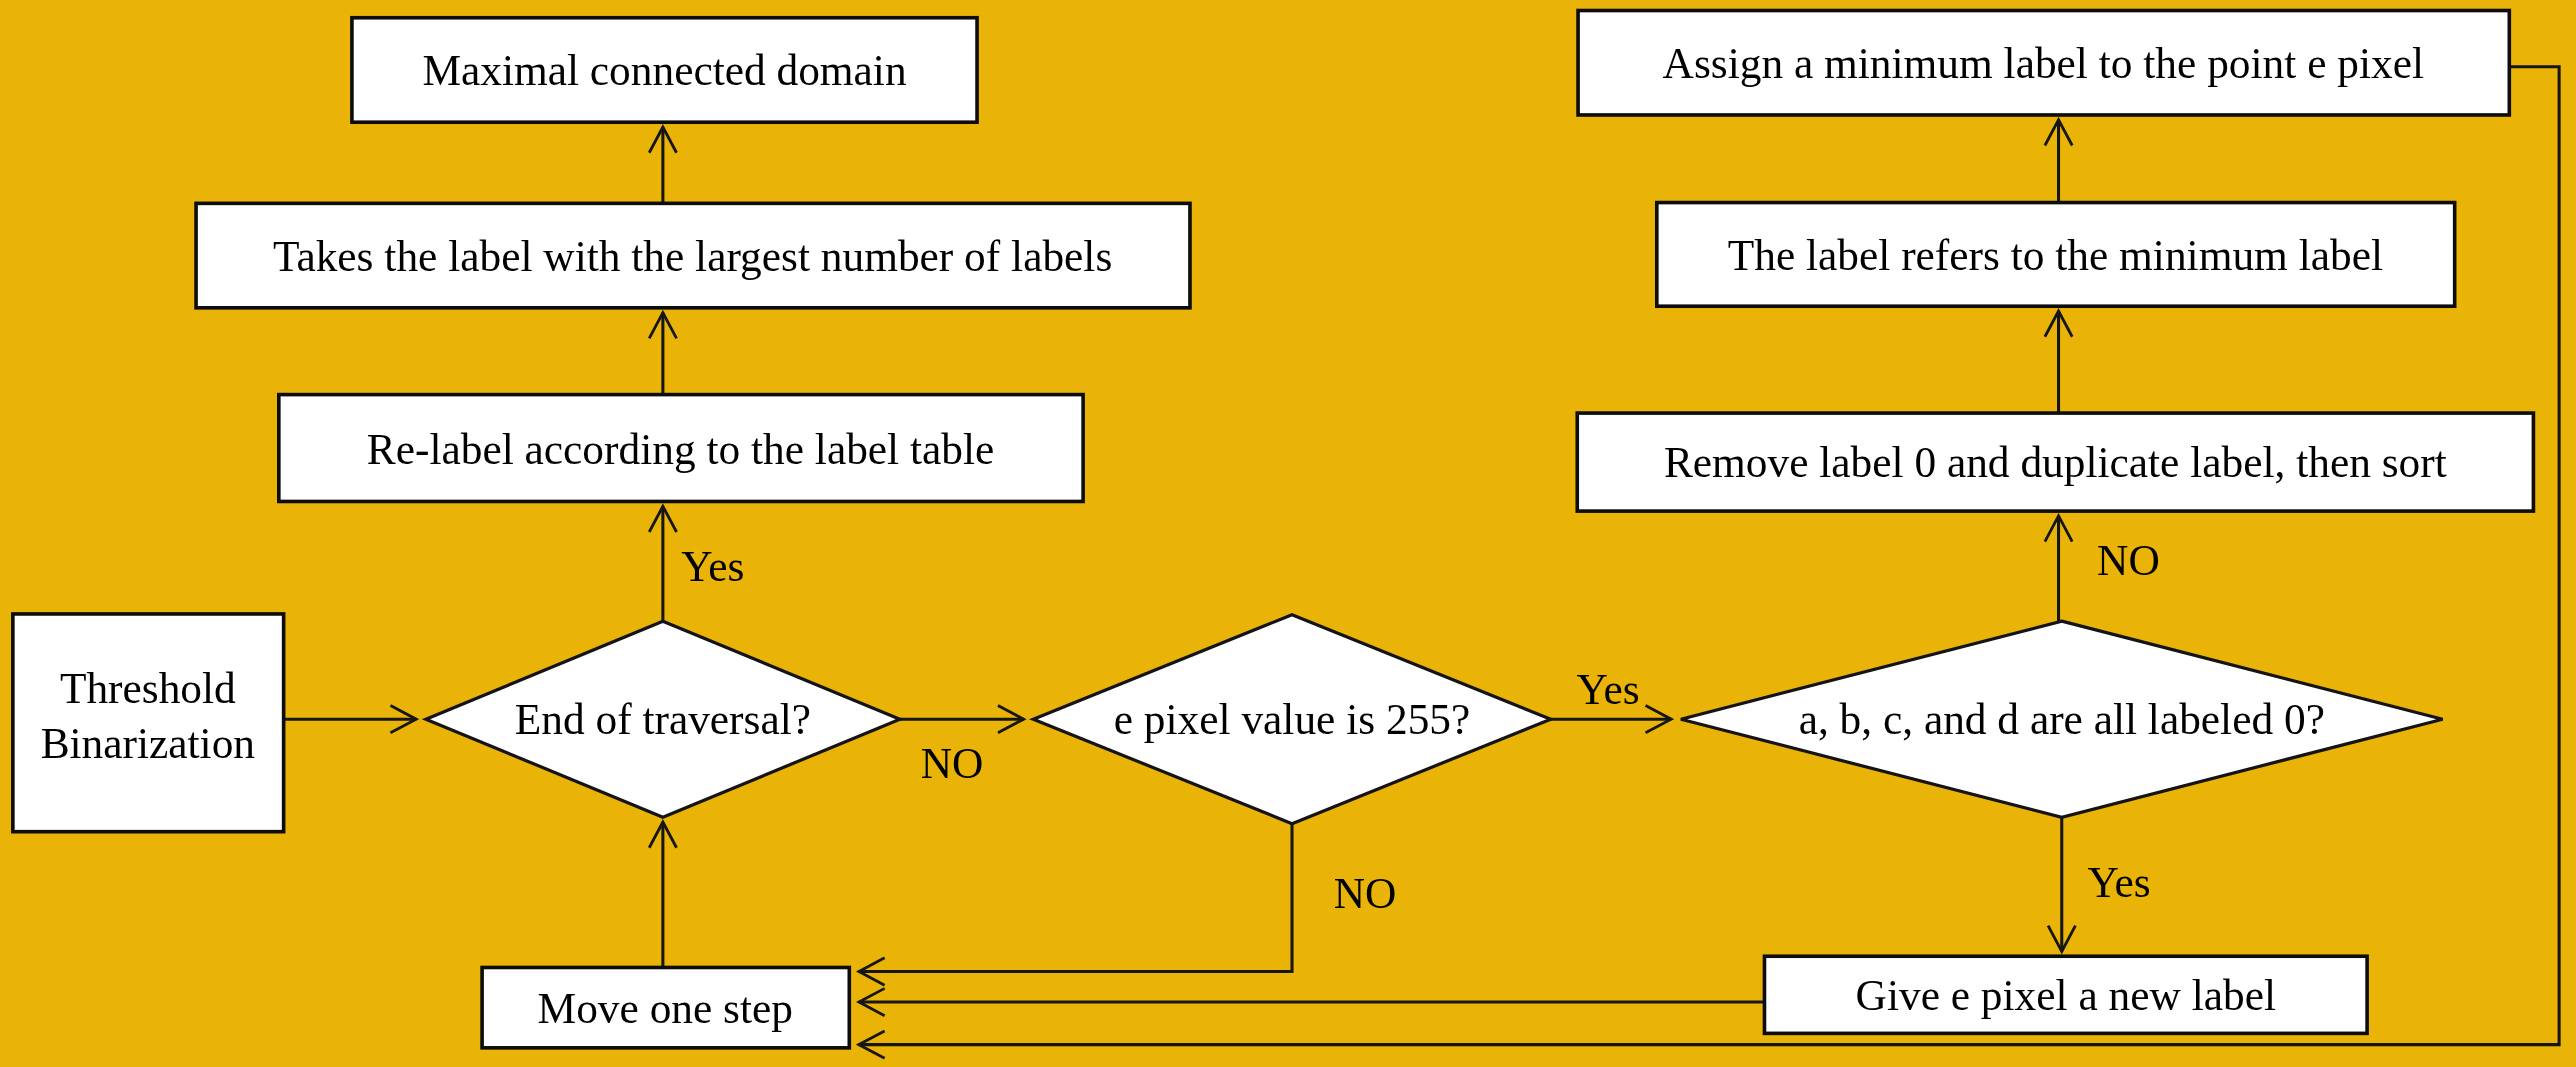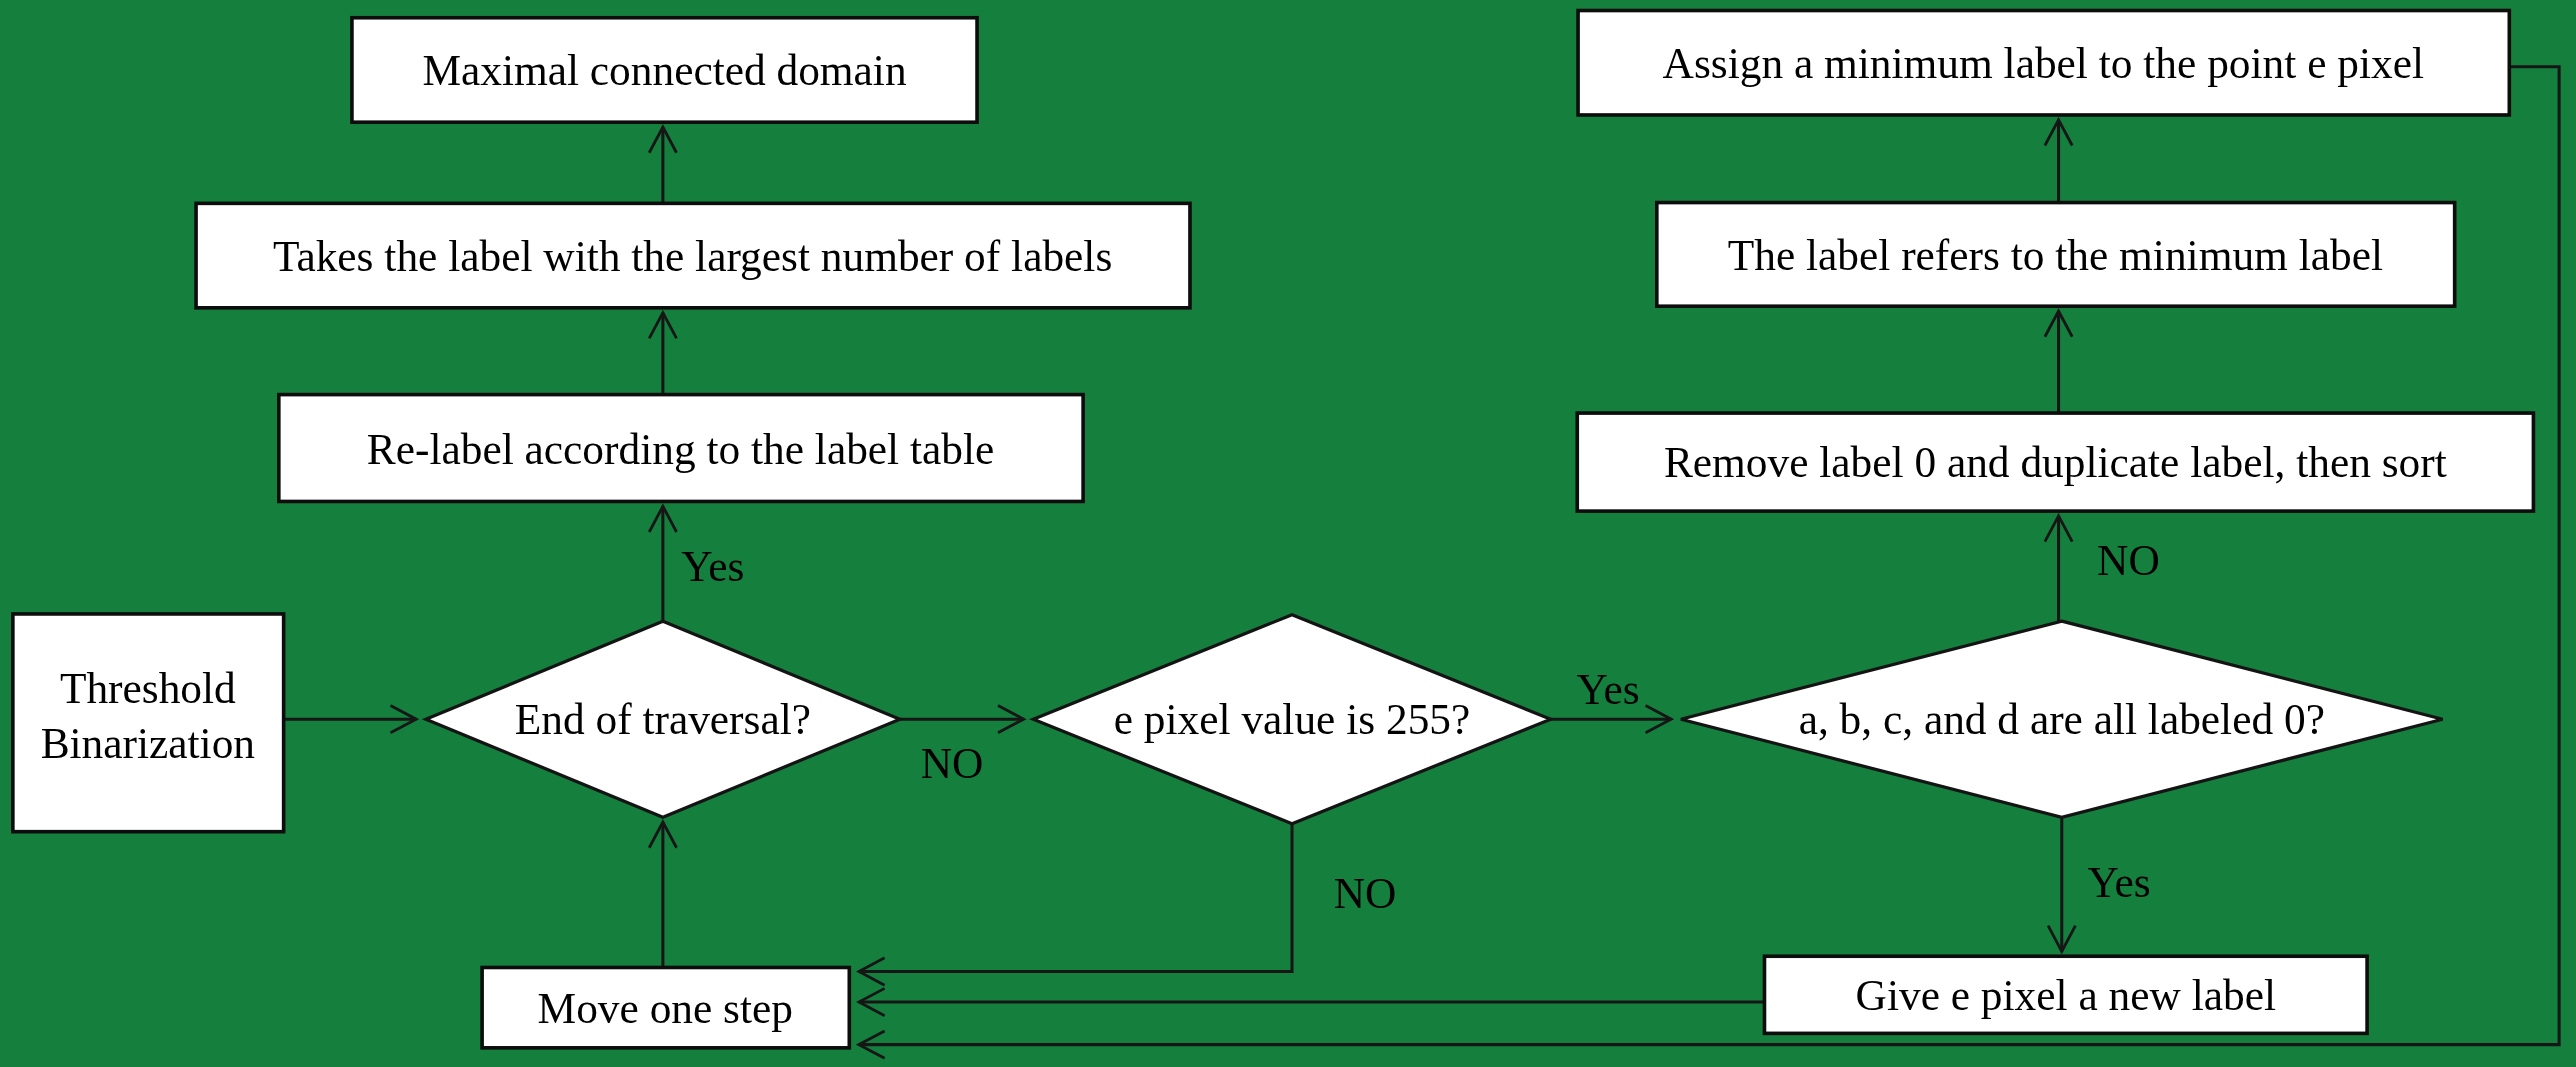--- a/index.html
+++ b/index.html
@@ -3,21 +3,21 @@
 <meta charset="utf-8">
 <style>
   html, body {
     margin: 0;
     padding: 0;
     background: #ffffff;
   }
   .canvas-wrap {
     width: 2576px;
     height: 1068px;
-    background: #15803d;
+    background: #eab308;
     overflow: hidden;
   }
   svg {
     display: block;
     font-family: "Liberation Serif", "DejaVu Serif", serif;
   }
   .node-shape {
     fill: #ffffff;
     stroke: #0d0d0d;
     stroke-width: 4.5;

